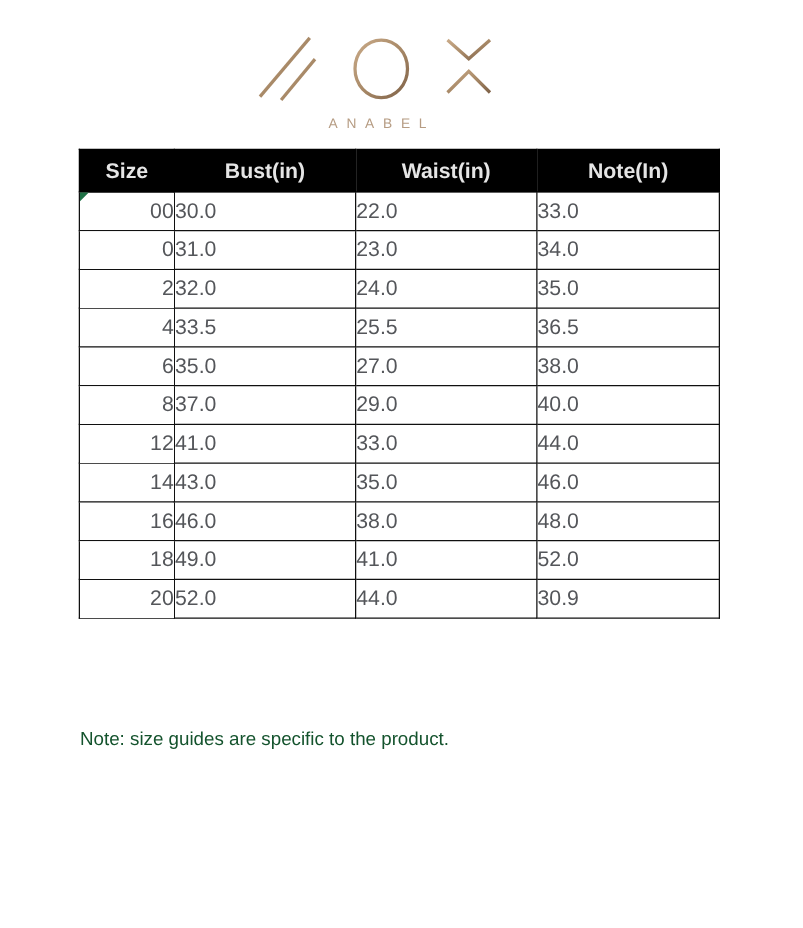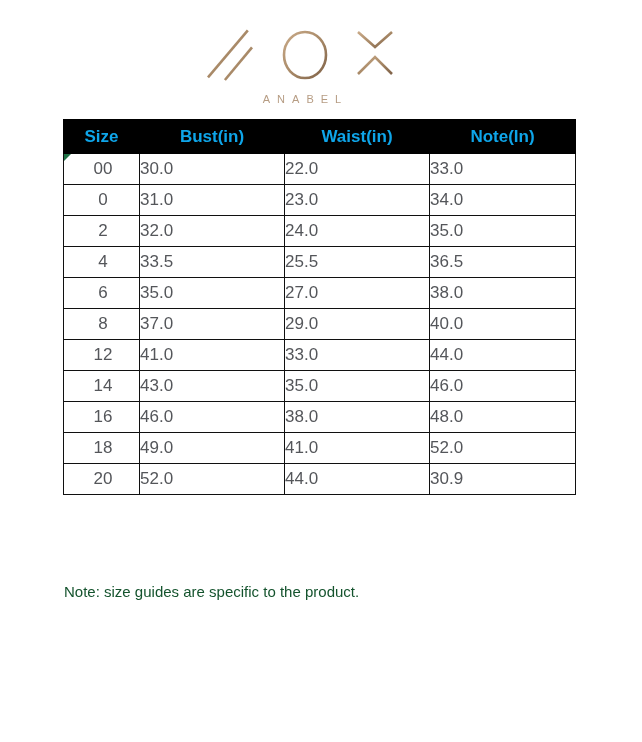--- a/index.html
+++ b/index.html
@@ -35,36 +35,36 @@
   table.size-chart {
     position: absolute;
     left: 63px;
     top: 119px;
     width: 512px;
     border-collapse: collapse;
     table-layout: fixed;
   }
   .size-chart th {
     background: #000000;
-    color: #0ea5e9;
+    color: #e5e5e5;
     font-weight: 700;
     font-size: 17px;
     height: 34px;
     text-align: center;
     border: 1.5px solid #000000;
   }
   .size-chart td {
     border: 1.5px solid #101010;
     color: #54565a;
     font-size: 17px;
     height: 31px;
     background: #ffffff;
   }
   .size-chart td.size-col {
-    text-align: center;
+    text-align: right;
     padding-left: 3px;
     position: relative;
   }
   .corner-marker {
     position: absolute;
     top: 0;
     left: 0;
     width: 0;
     height: 0;
     border-top: 7px solid #1e7145;

